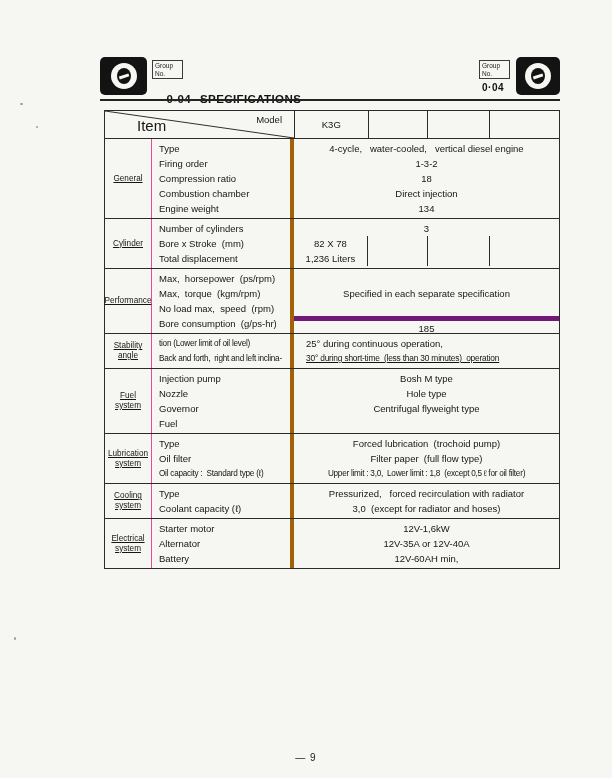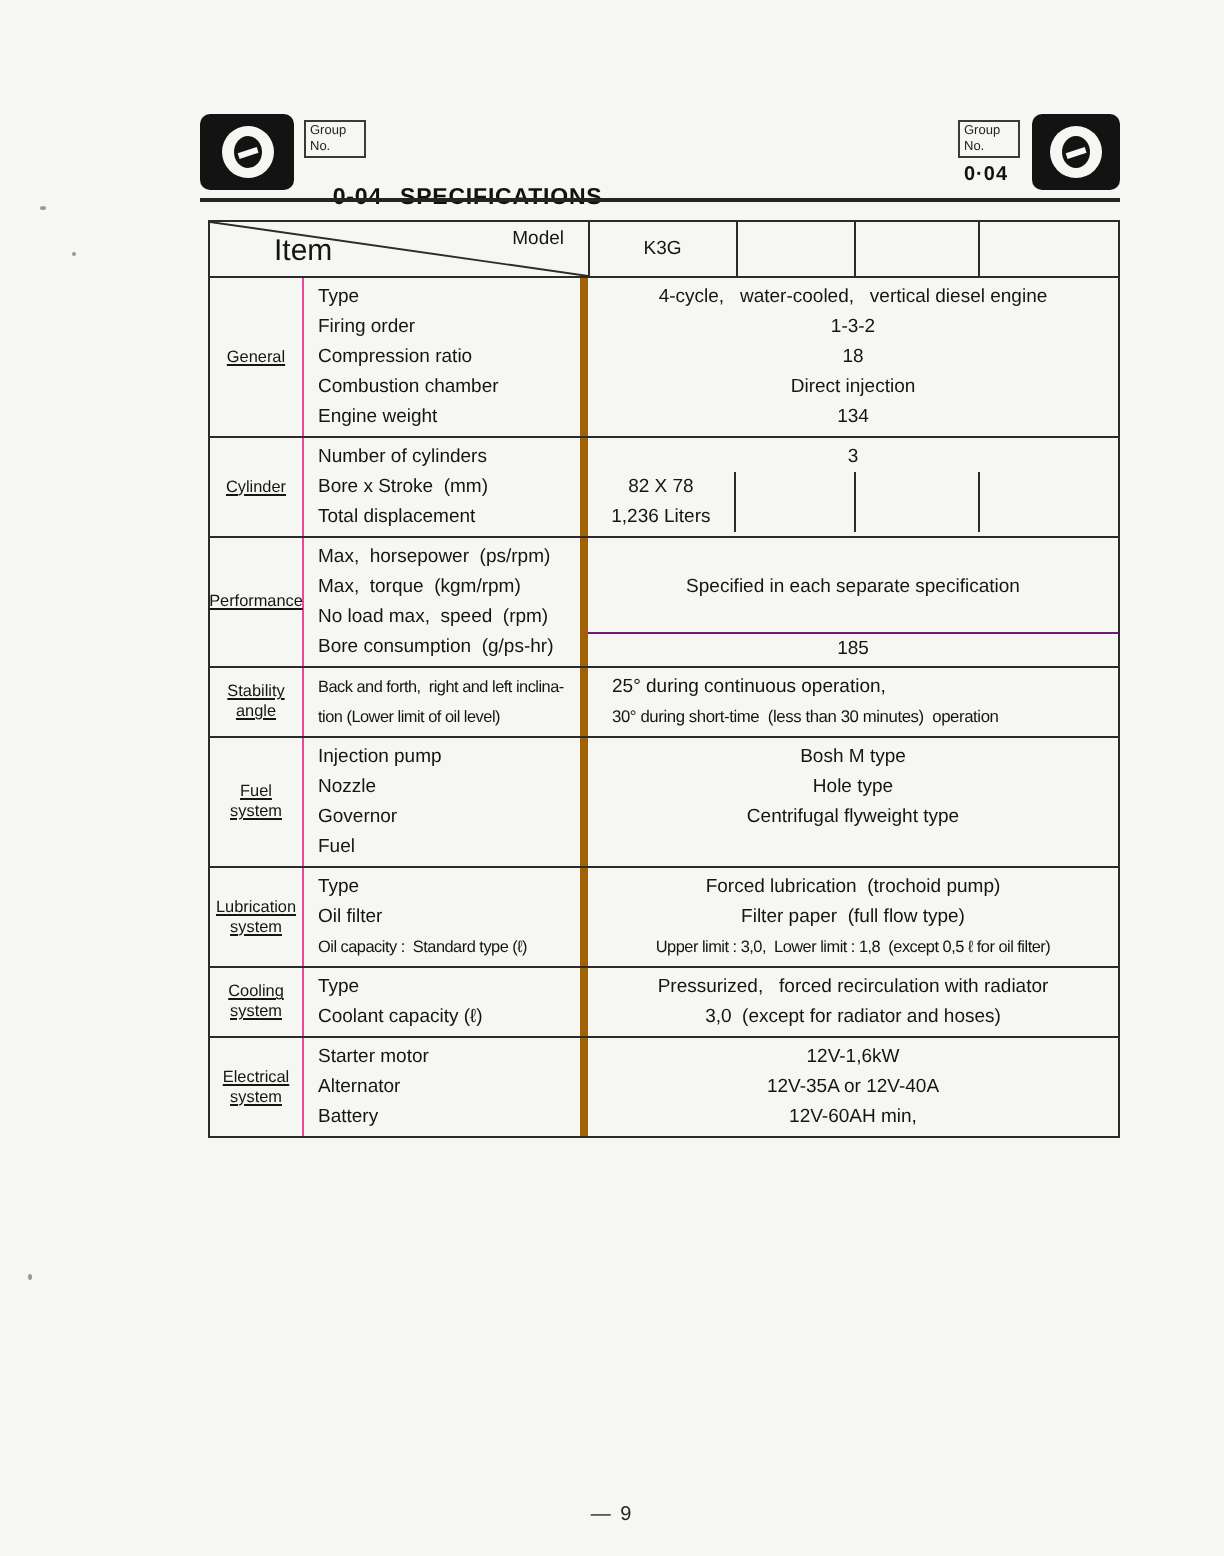--- a/index.html
+++ b/index.html
@@ -51,26 +51,26 @@
   .cat { width:47px; border-right:1px solid #ec4899; display:flex; align-items:center;
          justify-content:center; text-align:center; font-size:8.2px; line-height:1.2;
          padding:0 2px;text-decoration:underline; }
   .labels { width:142px; border-right:4px solid #a16207; padding:2px 0 2px 7px; overflow:hidden; }
   .vals { flex:1; padding:2px 0; overflow:hidden; }
   .ln { height:15px; line-height:15px; white-space:pre; }
   .labels .ln { text-align:left; }
   .vals .ln { text-align:center; }
   .vals .ln.left { text-align:left; padding-left:12px; }
   .tight { font-size:8.2px; letter-spacing:-0.25px; }
-  .vtight { font-size:8.4px; letter-spacing:-0.2px; }
+  .vtight { font-size:8.4px; letter-spacing:-0.2px;text-decoration:underline; }
   .subgrid { display:grid; grid-template-columns:27.5% 22.5% 23.5% 26.5%; }
   .sc { text-align:center; height:15px; line-height:15px; }
   .sc + .sc { border-left:1px solid #2b2b2b; }
   .merged { height:45px; display:flex; align-items:center; justify-content:center; white-space:pre; }
-  .topline { border-top:1px solid #701a75; }
+  .topline { border-top:5px solid #701a75; }
 
   .page-number { position:absolute; left:0; top:752px; width:612px; text-align:center;
                  font-size:10px; color:#222; letter-spacing:1px; }
 
   .speck { position:absolute; background:#9a9a92; border-radius:50%; }
   .speck.s1 { left:20px; top:103px; width:3px; height:2px; }
   .speck.s2 { left:36px; top:126px; width:2px; height:2px; }
   .speck.s3 { left:14px; top:637px; width:2px; height:3px; }
 </style>
 </head>
@@ -181,22 +181,22 @@
       </div>
       <div class="vals">
         <div class="merged">Specified in each separate specification</div>
         <div class="ln topline">185</div>
       </div>
     </div>
 
     <div class="section">
       <div class="cat">Stability angle</div>
       <div class="labels">
+        <div class="ln tight">tion (Lower limit of oil level)</div>
         <div class="ln tight">Back and forth,  right and left inclina-</div>
-        <div class="ln tight">tion (Lower limit of oil level)</div>
       </div>
       <div class="vals">
         <div class="ln left">25° during continuous operation,</div>
         <div class="ln left vtight">30° during short-time  (less than 30 minutes)  operation</div>
       </div>
     </div>
 
     <div class="section">
       <div class="cat">Fuel system</div>
       <div class="labels">

